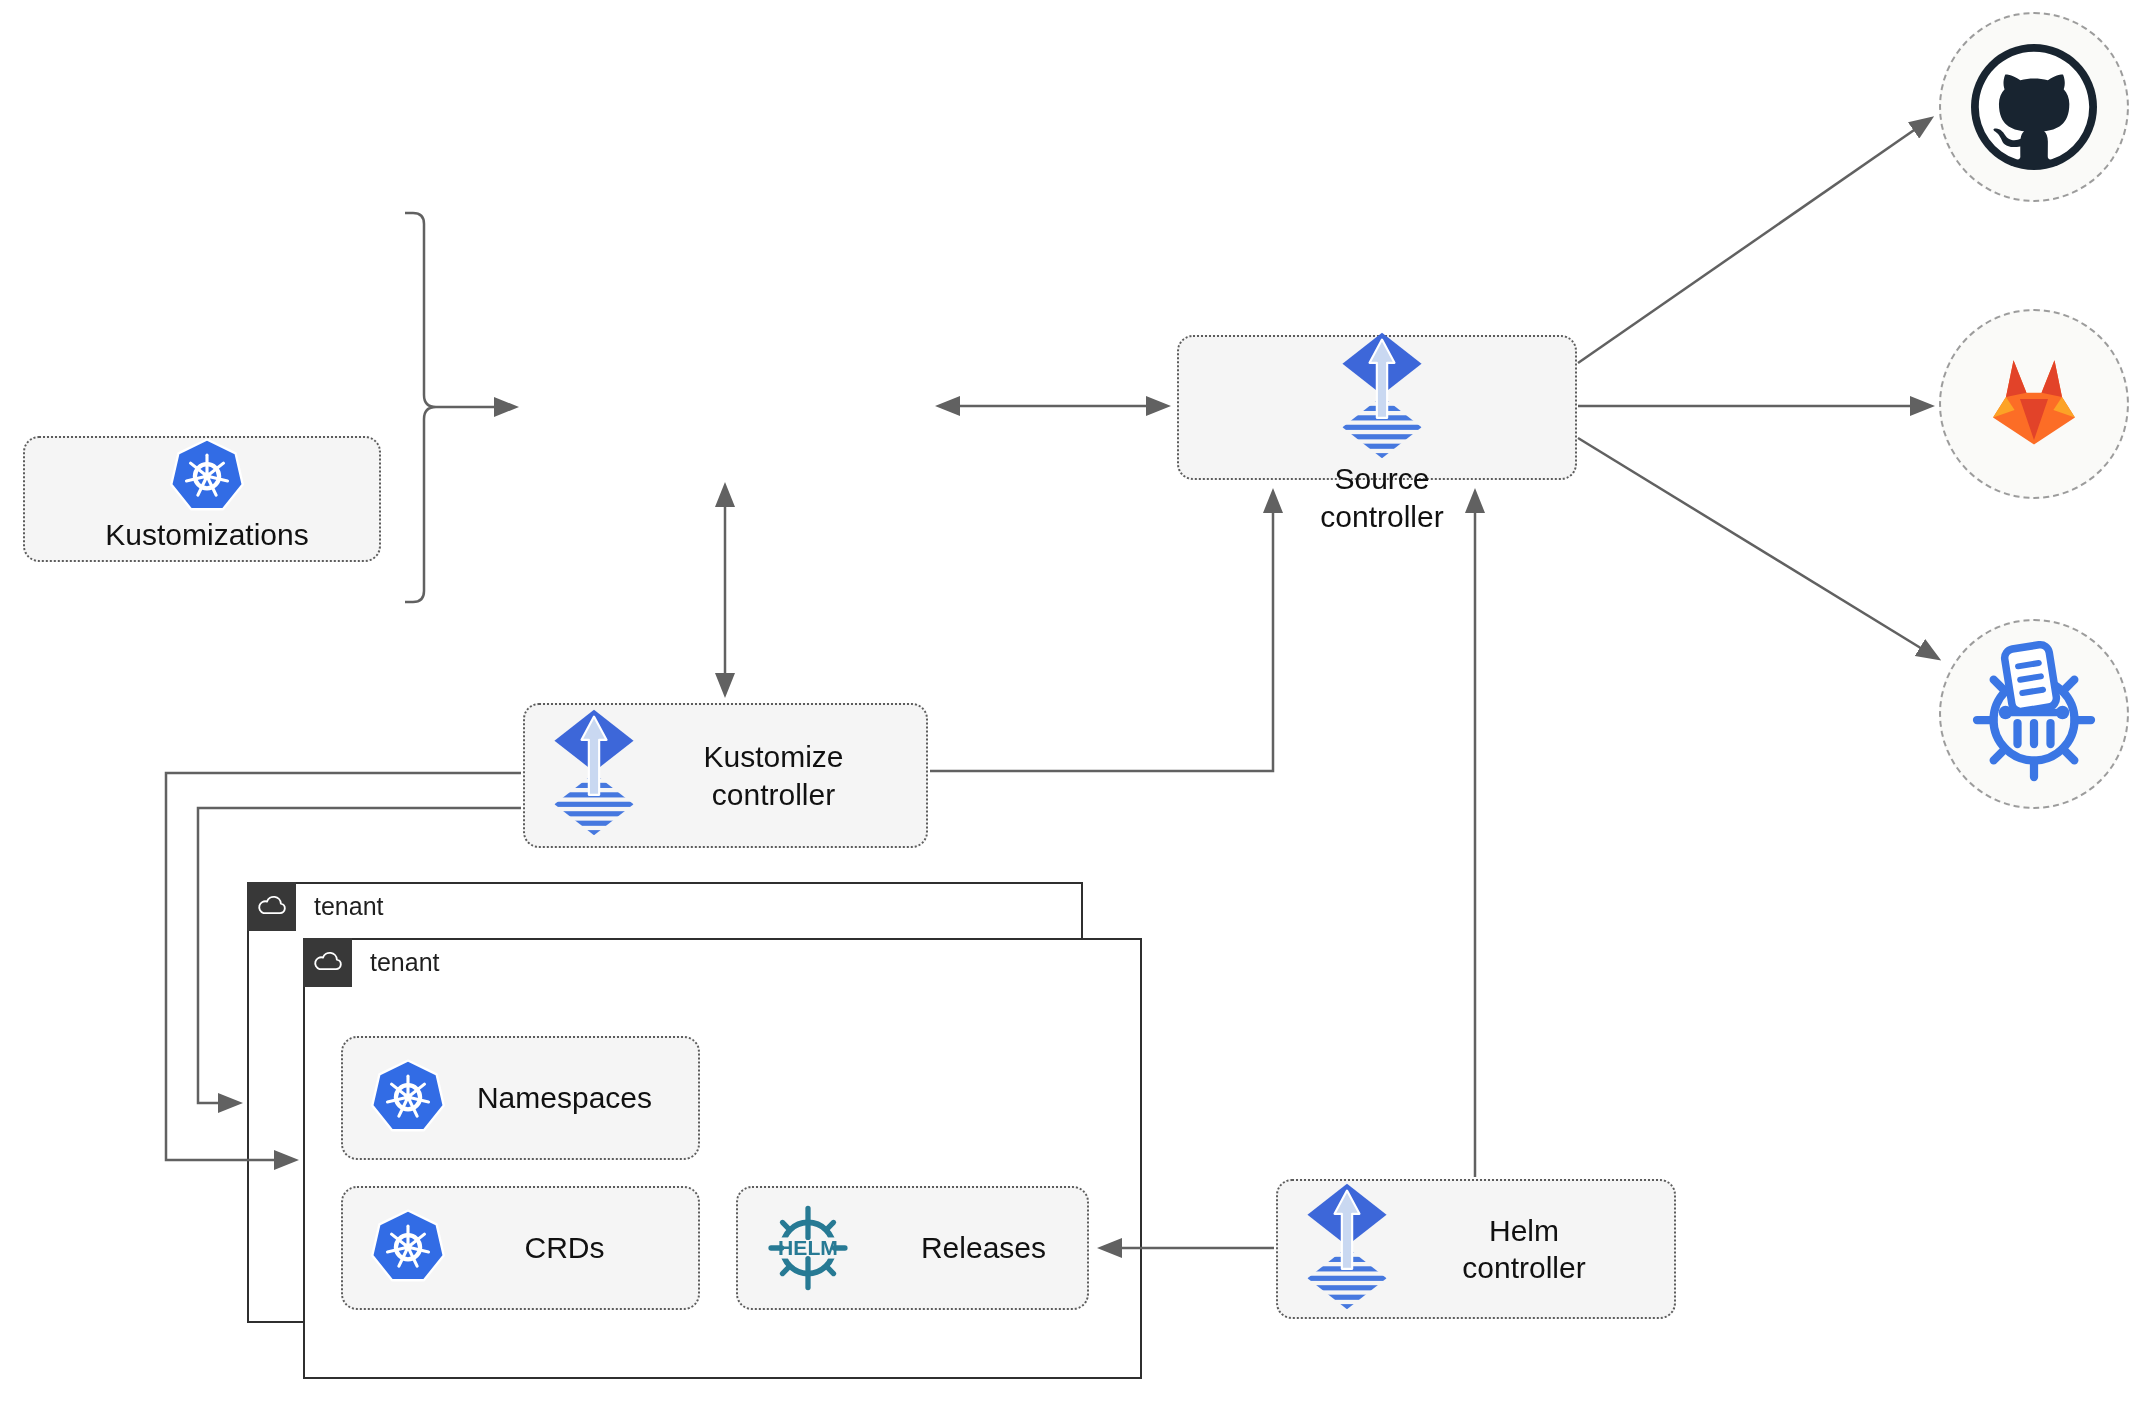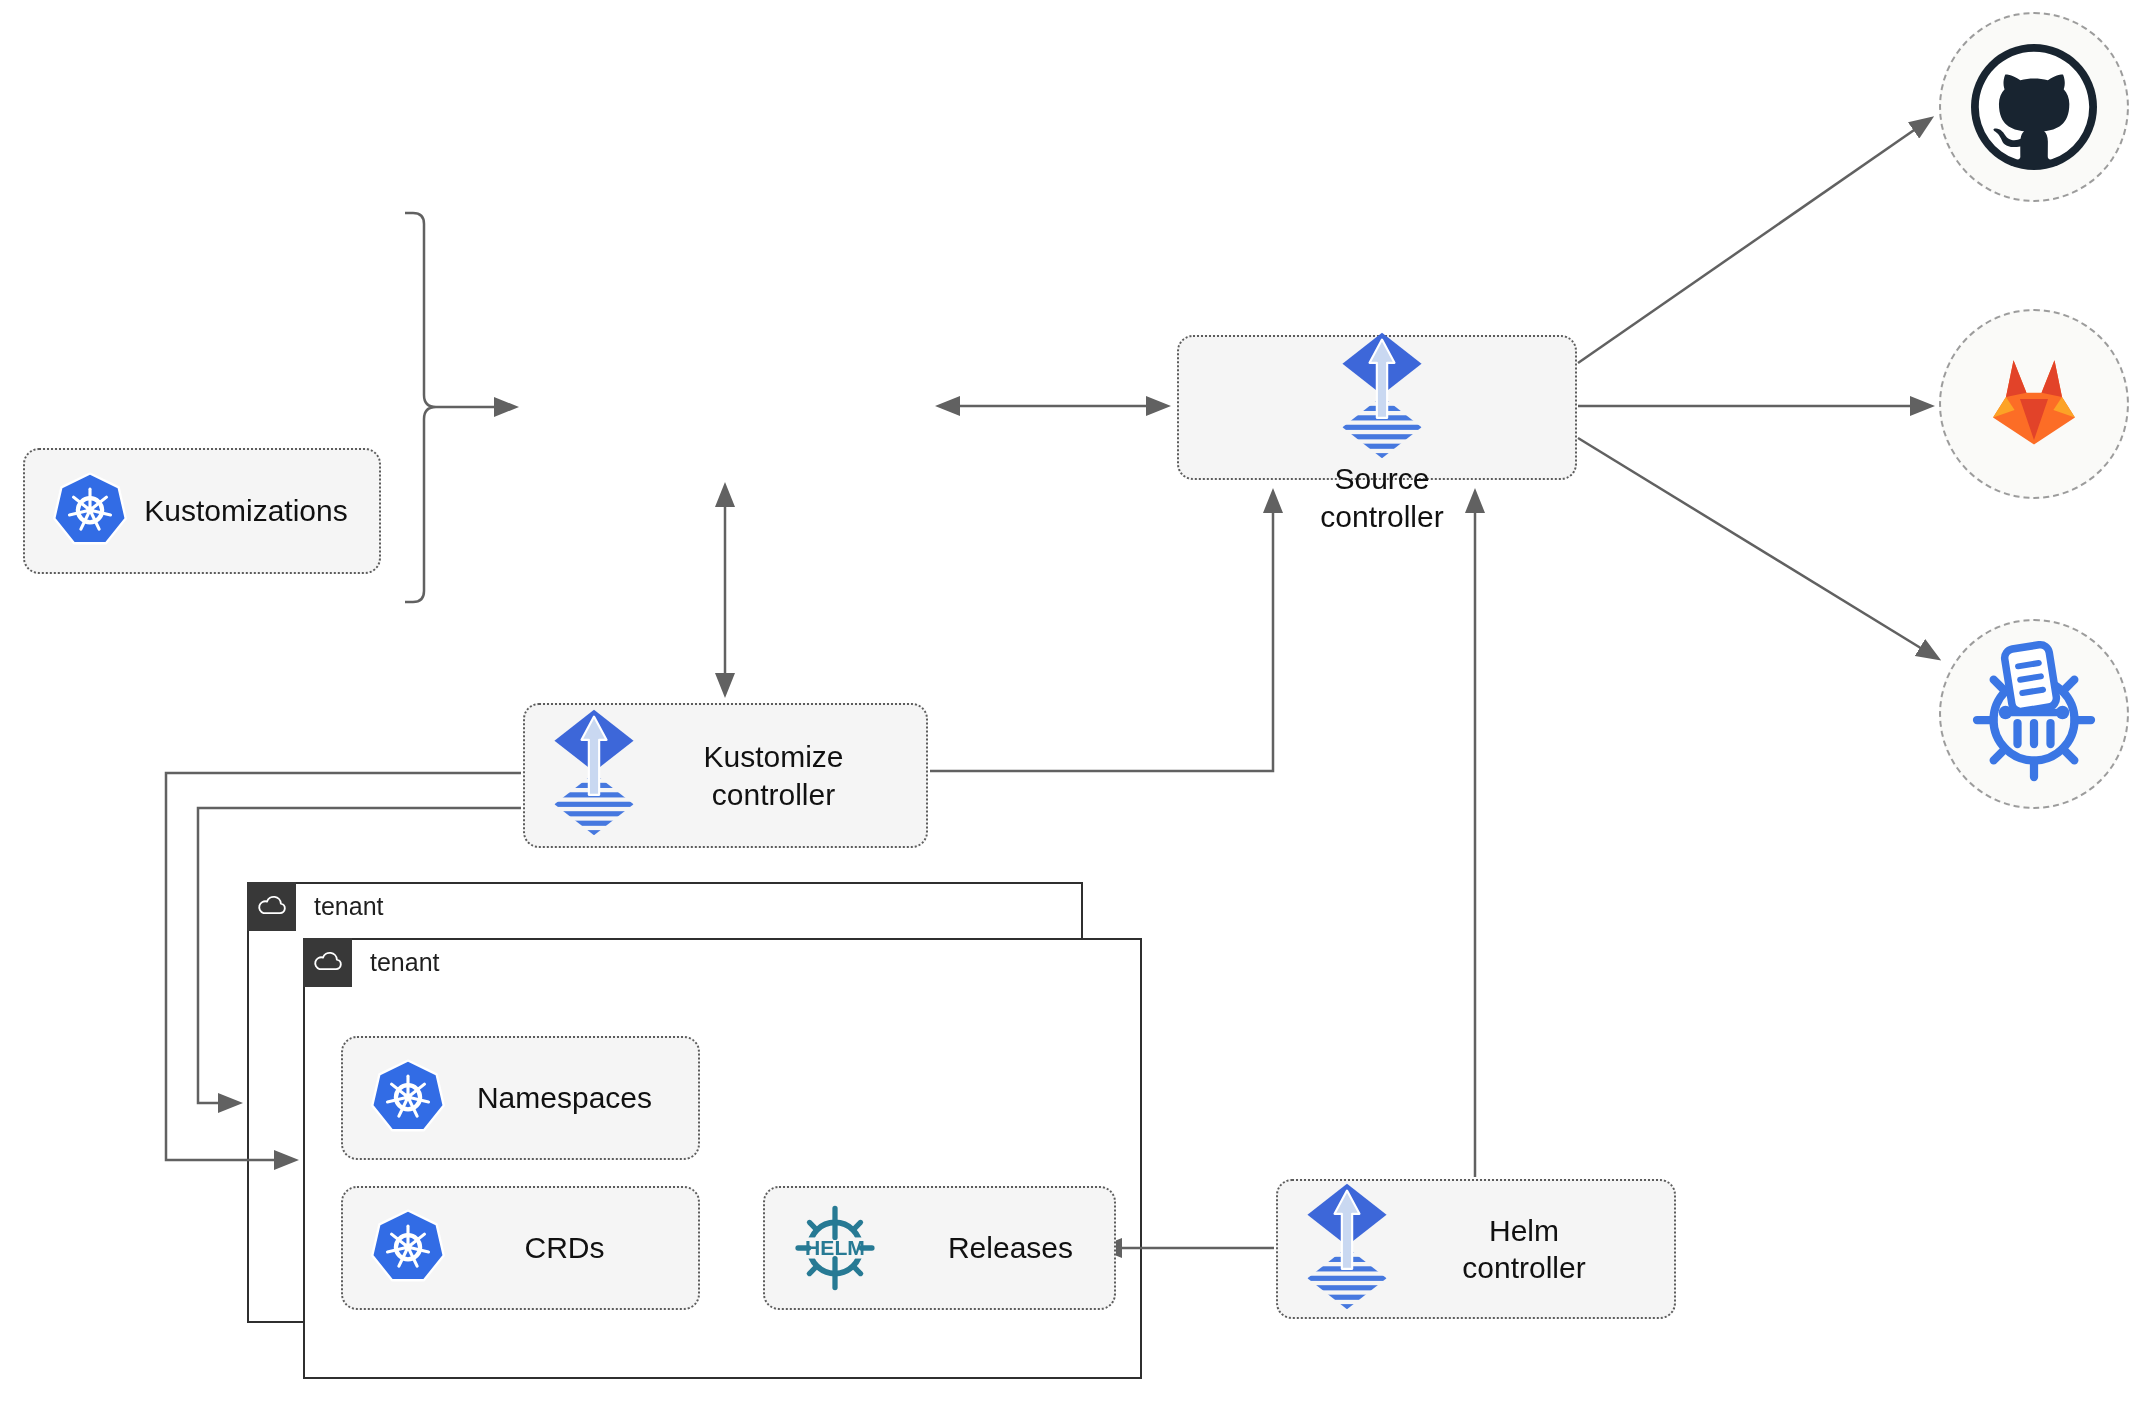--- a/index.html
+++ b/index.html
@@ -184,28 +184,28 @@
         <use href="#sym-k8s"></use>
       </svg>
     <div class="nl">Namespaces</div>
   </div>
   <div class="node" style="left:341px;top:1186px;width:359px;height:124px;">
     <svg class="ni ni-k8s-sm" viewBox="0 0 100 100">
         <use href="#sym-k8s"></use>
       </svg>
     <div class="nl">CRDs</div>
   </div>
-  <div class="node" style="left:763px;top:1186px;width:353px;height:124px;gap:44px;">
+  <div class="node" style="left:736px;top:1186px;width:353px;height:124px;gap:44px;">
     <svg class="ni ni-helm" viewBox="0 0 100 100">
         <use href="#sym-helm"></use>
       </svg>
     <div class="nl">Releases</div>
   </div>
 
-  <div class="node" style="left:23px;top:448px;width:358px;height:126px;">
+  <div class="node" style="left:23px;top:436px;width:358px;height:126px;flex-direction:column;">
     <svg class="ni ni-k8s-sm" viewBox="0 0 100 100">
         <use href="#sym-k8s"></use>
       </svg>
     <div class="nl">Kustomizations</div>
   </div>
   <div class="node" style="left:1177px;top:335px;width:400px;height:145px;flex-direction:column;">
     <svg class="ni ni-flux" viewBox="0 0 100 150">
         <use href="#sym-flux"></use>
       </svg>
     <div class="nl">Source

